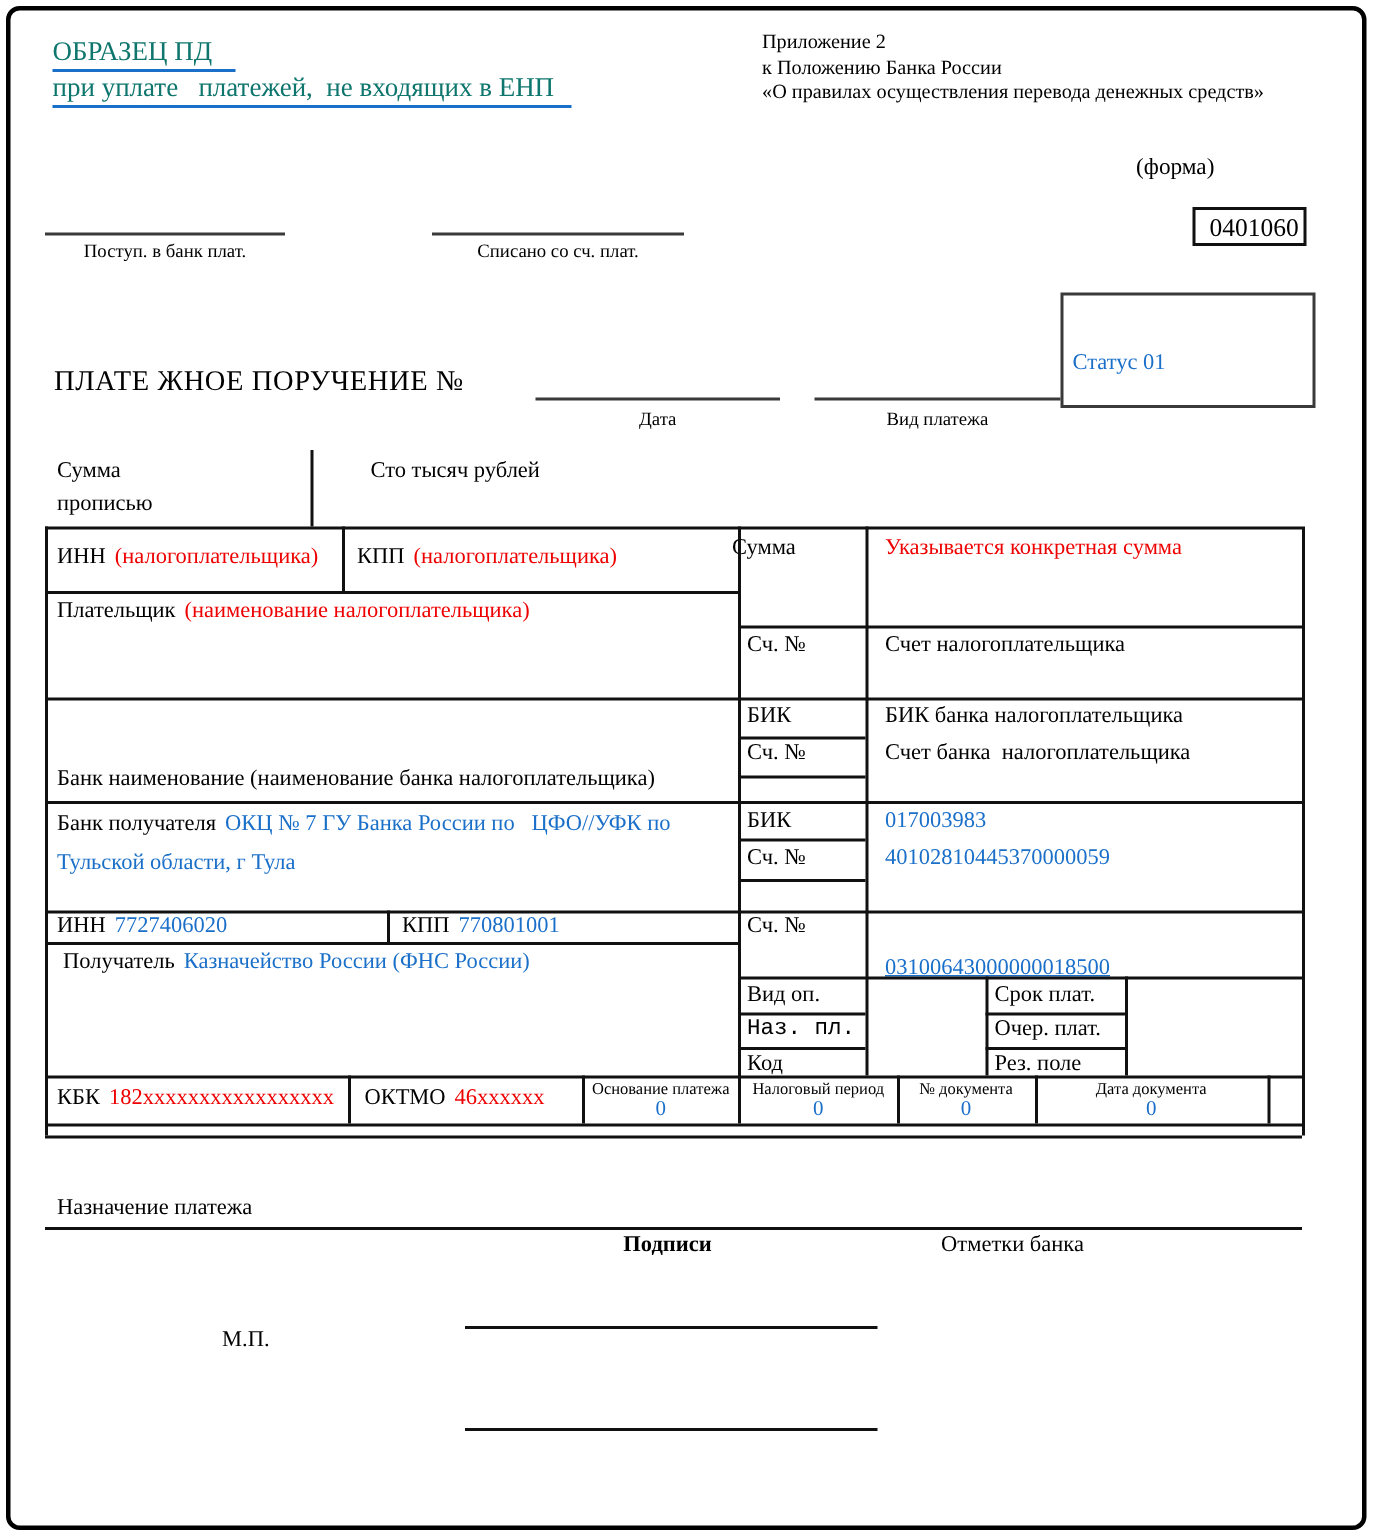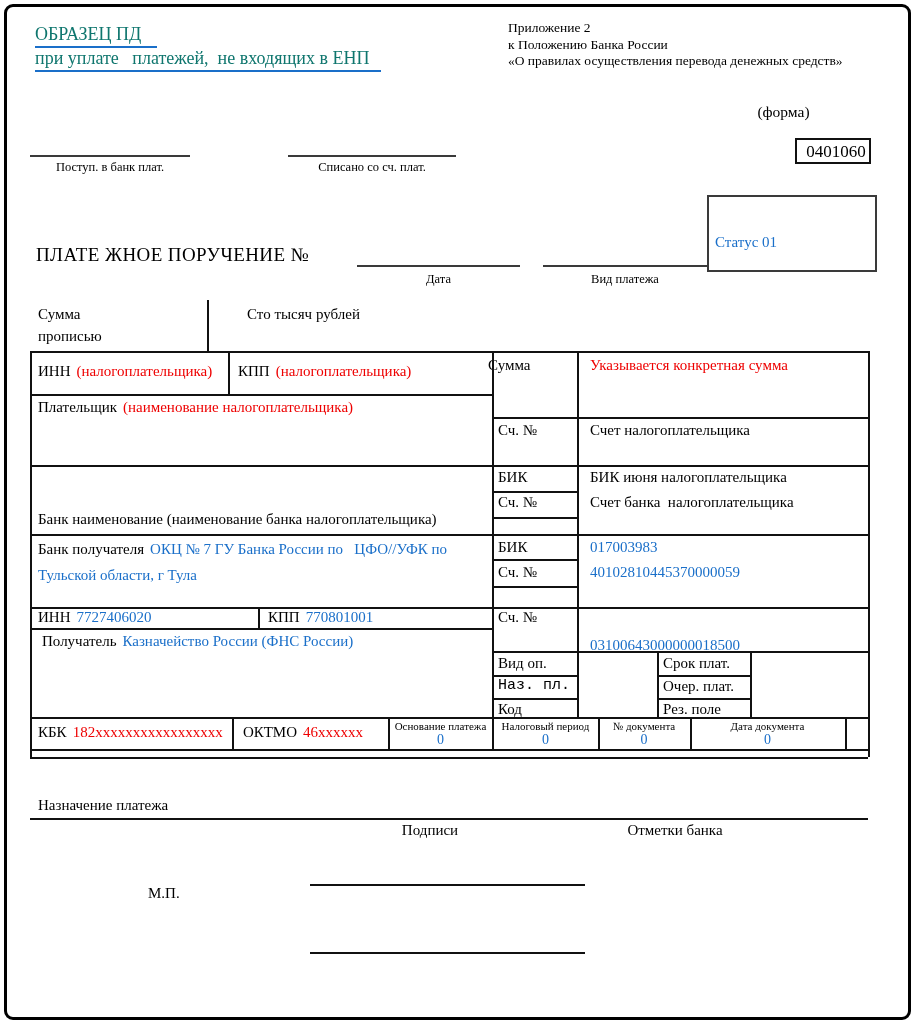--- a/index.html
+++ b/index.html
@@ -69,21 +69,21 @@
   </div>
   <div class="t" style="left:38px;top:398px;">
     <span>Плательщик</span><span class="red gap">(наименование налогоплательщика)</span>
   </div>
 
   <div class="t" style="left:488px;top:356px;text-align:center;">Сумма</div>
   <div class="t red" style="left:590px;top:356px;">Указывается конкретная сумма</div>
   <div class="t" style="left:498px;top:421px;">Сч. №</div>
   <div class="t" style="left:590px;top:421px;">Счет налогоплательщика</div>
   <div class="t" style="left:498px;top:468px;">БИК</div>
-  <div class="t" style="left:590px;top:468px;">БИК июня налогоплательщика</div>
+  <div class="t" style="left:590px;top:468px;">БИК банка налогоплательщика</div>
   <div class="t" style="left:498px;top:493px;">Сч. №</div>
   <div class="t" style="left:590px;top:493px;">Счет банка&nbsp; налогоплательщика</div>
 
   <div class="t" style="left:38px;top:510px;">Банк наименование (наименование банка налогоплательщика)</div>
 
   <div class="t wrap" style="left:38px;top:536px;width:448px;line-height:26px;">
     <span>Банк получателя</span><span class="blue gap">ОКЦ № 7 ГУ Банка России по &nbsp;&nbsp;ЦФО//УФК по Тульской области, г Тула</span>
   </div>
   <div class="t" style="left:498px;top:538px;">БИК</div>
   <div class="t blue" style="left:590px;top:538px;">017003983</div>
@@ -118,21 +118,21 @@
   <div class="t xs ctr" style="left:389px;top:720px;width:103px;">Основание платежа</div>
   <div class="t xs ctr" style="left:494px;top:720px;width:103px;">Налоговый период</div>
   <div class="t xs ctr" style="left:599px;top:720px;width:90px;">№ документа</div>
   <div class="t xs ctr" style="left:691px;top:720px;width:153px;">Дата документа</div>
   <div class="t blue ctr" style="left:389px;top:732px;width:103px;font-size:14px;">0</div>
   <div class="t blue ctr" style="left:494px;top:732px;width:103px;font-size:14px;">0</div>
   <div class="t blue ctr" style="left:599px;top:732px;width:90px;font-size:14px;">0</div>
   <div class="t blue ctr" style="left:691px;top:732px;width:153px;font-size:14px;">0</div>
 
   <div class="t" style="left:38px;top:796px;">Назначение платежа</div>
-  <div class="t ctr" style="left:375px;top:821px;width:110px;">Подписи</div>
+  <div class="t ctr" style="left:390px;top:821px;width:110px;font-weight:bold;">Подписи</div>
   <div class="t ctr" style="left:610px;top:821px;width:130px;">Отметки банка</div>
   <div class="t" style="left:148px;top:884px;">М.П.</div>
 <div class="ln" style="left: 30px; top: 351px; width: 838px; height: 2px;"></div>
     <div class="ln" style="left: 30px; top: 394px; width: 462px; height: 2px;"></div>
     <div class="ln" style="left: 492px; top: 417px; width: 376px; height: 2px;"></div>
     <div class="ln" style="left: 30px; top: 465px; width: 838px; height: 2px;"></div>
     <div class="ln" style="left: 492px; top: 491px; width: 85px; height: 2px;"></div>
     <div class="ln" style="left: 492px; top: 517px; width: 85px; height: 2px;"></div>
     <div class="ln" style="left: 30px; top: 534px; width: 838px; height: 2px;"></div>
     <div class="ln" style="left: 492px; top: 559px; width: 85px; height: 2px;"></div>

